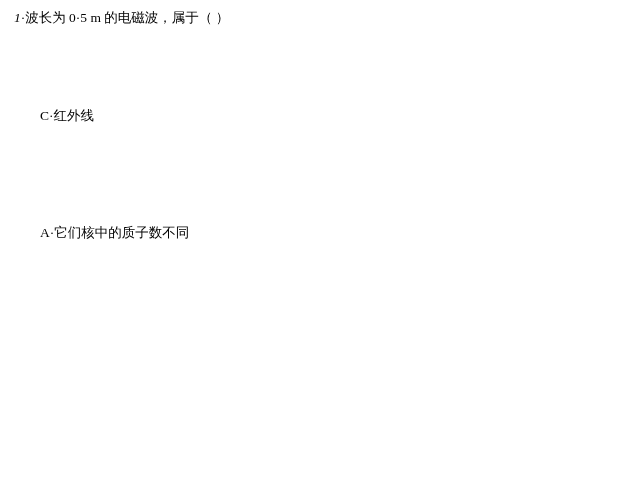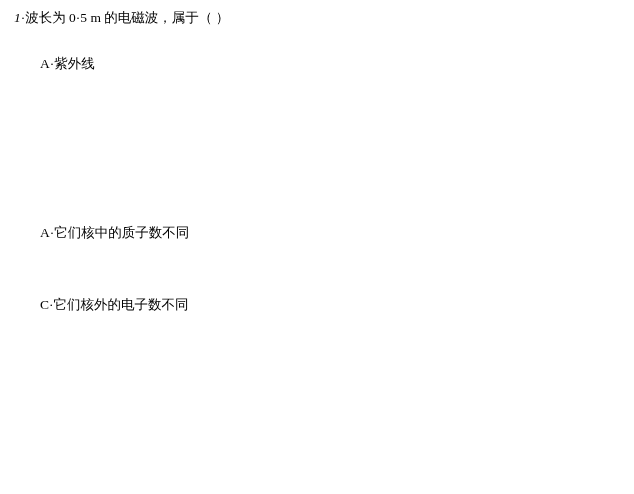--- a/index.html
+++ b/index.html
@@ -50,34 +50,33 @@
 
 <div class="page">
 
   <div class="sp-top"></div>
 
   <div class="question">
     <div class="q-stem">
       <span class="q-num">1</span><span>·波长为 0·5 m 的电磁波，属于（      ）</span>
     </div>
     <div class="sp-1"></div>
-    <div class="opt">A·紫外线</div>
     <div class="sp-1"></div>
     <div class="sp-1"></div>
+    <div class="opt">C·红外线</div>
     <div class="sp-1"></div>
   </div>
 
   <div class="sp-1"></div>
   <div style="height:18px"></div>
 
   <div class="question">
     <div class="sp-1"></div>
     <div class="opt">A·它们核中的质子数不同</div>
     <div class="sp-1"></div>
     <div class="sp-1"></div>
-    <div class="opt">C·它们核外的电子数不同</div>
     <div class="sp-1"></div>
   </div>
 
   <div class="sp-1"></div>
   <div style="height:14px"></div>
 
 </div>
 
 </body></html>

